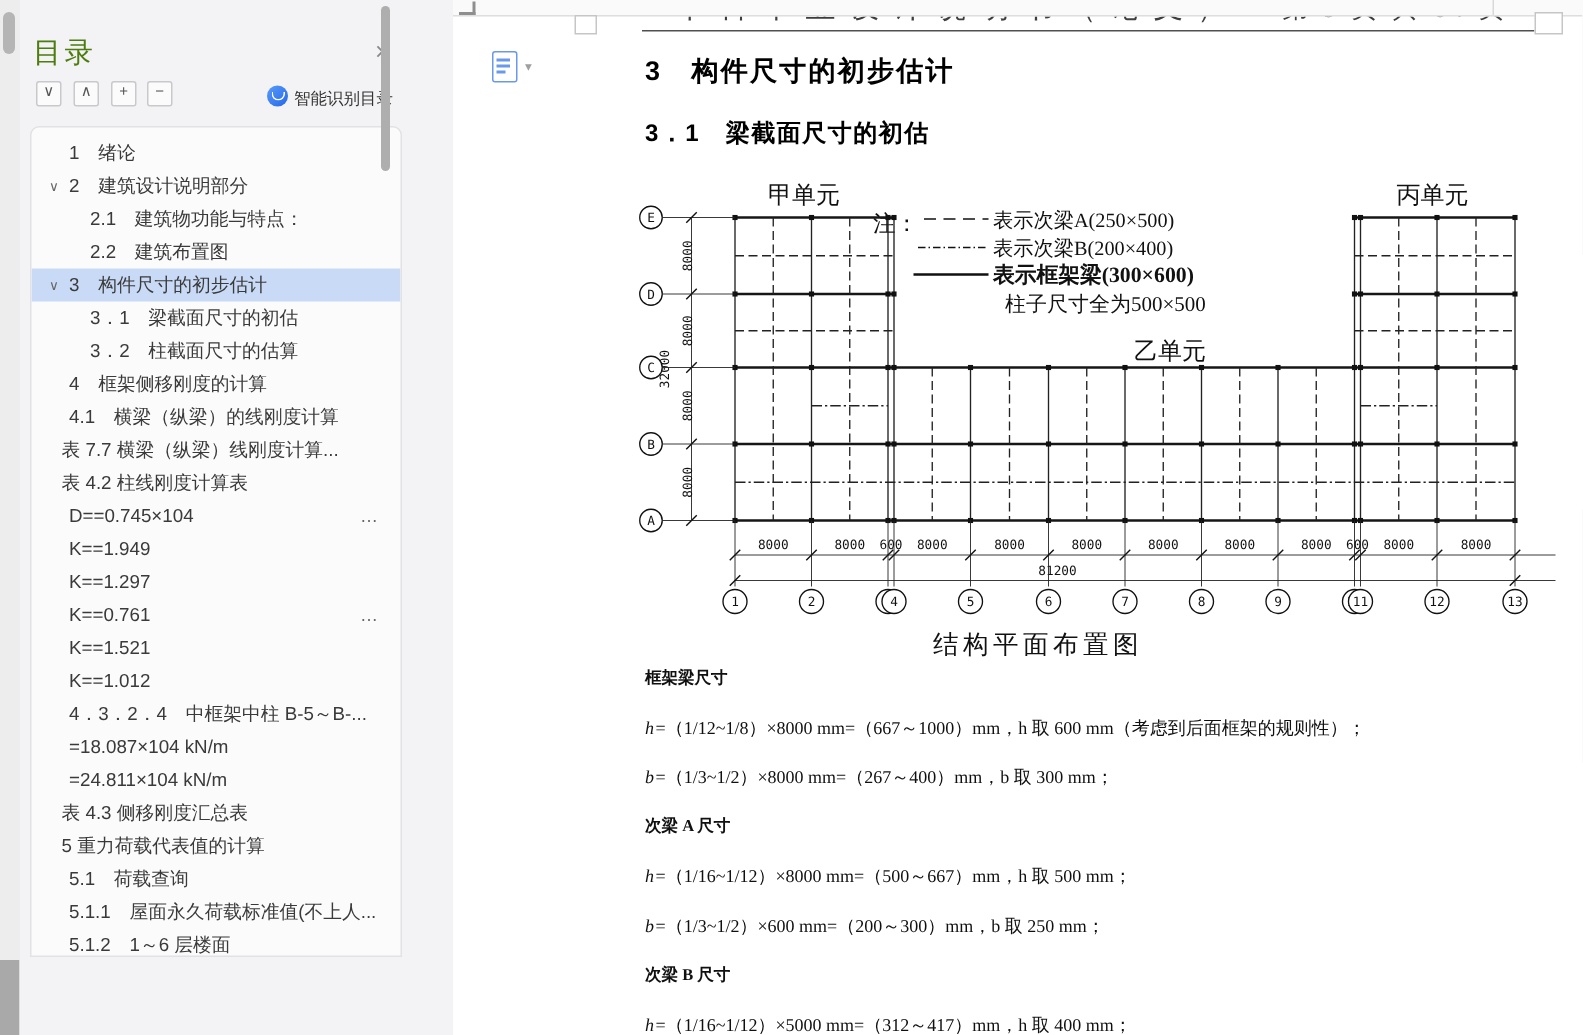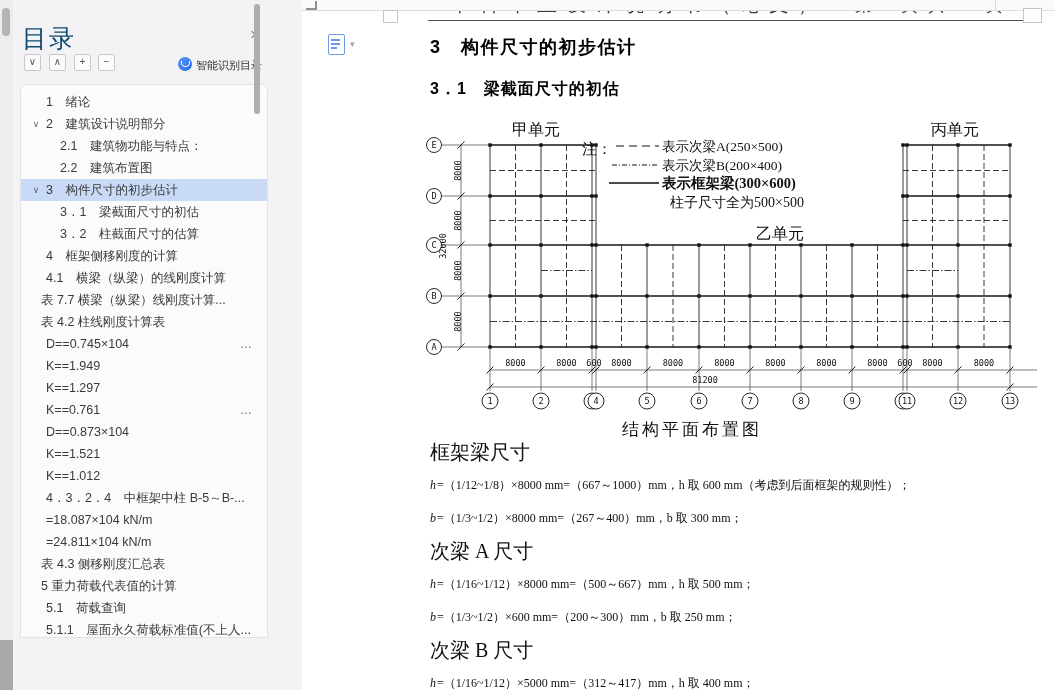--- a/index.html
+++ b/index.html
@@ -5,21 +5,21 @@
   html,body{margin:0;padding:0;}
   body{width:1055px;height:690px;position:relative;overflow:hidden;
        background:#f3f3f5;font-family:"Liberation Sans","DejaVu Sans",sans-serif;
        -webkit-font-smoothing:antialiased;}
   
   #left-strip{position:absolute;left:0;top:0;width:13px;height:690px;background:#ededee;border-right:1px solid #e2e2e4;}
   #left-strip .thumb{position:absolute;left:2px;top:8px;width:8px;height:28px;background:#b5b5b5;border-radius:4px;}
   #left-strip .bottom-block{position:absolute;left:0;top:640px;width:13px;height:50px;background:#a9a9a9;}
   
   #sidebar{position:absolute;left:13px;top:0;width:289px;height:690px;background:#f3f3f5;border-right:1px solid #e3e3e5;}
-  .sb-title{position:absolute;left:9px;top:22px;font-size:25px;color:#0c4a6e;letter-spacing:2px;}
+  .sb-title{position:absolute;left:9px;top:22px;font-size:19px;color:#4d7c0f;letter-spacing:2px;}
   .sb-close{position:absolute;left:237px;top:26px;font-size:17px;color:#8a8a8a;cursor:pointer;line-height:17px;}
   .sb-tool{position:absolute;top:54px;width:15px;height:15px;border:1px solid #c9c9cb;border-radius:2px;background:#fbfbfc;
            color:#555;font-size:10px;line-height:14px;text-align:center;cursor:pointer;}
   #tool1{left:11px}#tool2{left:36px}#tool3{left:61px}#tool4{left:85px}
   .ai-icon{position:absolute;left:165px;top:57px;width:14px;height:14px;border-radius:50%;
            background:linear-gradient(135deg,#5a9bf8,#2468e8);}
   .ai-icon::after{content:"";position:absolute;left:3px;top:4px;width:7px;height:5px;border:1.4px solid #fff;
            border-top:none;border-radius:0 0 6px 6px;}
   .ai-label{position:absolute;left:183px;top:58px;font-size:11px;color:#333;}
   #toc-list{position:absolute;left:7px;top:84px;width:248px;height:554px;background:#fbfbfc;
@@ -59,21 +59,21 @@
   .sba{stroke:#222;stroke-width:.9;stroke-dasharray:6 3;}
   .sbb{stroke:#222;stroke-width:.9;stroke-dasharray:7 2 1.5 2;}
   .dim{stroke:#222;stroke-width:.6;}
   .tick{stroke:#111;stroke-width:.9;}
   .figtxt{font-family:"Liberation Serif","DejaVu Serif",serif;fill:#111;}
   .dimtxt{font-family:"DejaVu Sans Mono",monospace;fill:#111;font-size:8.5px;}
   .bub{fill:#fff;stroke:#111;stroke-width:.9;}
   #body-text{position:absolute;left:128px;top:436px;width:625px;z-index:2;}
   .tline{height:33px;line-height:33px;white-space:nowrap;color:#101010;
          font-family:"Liberation Serif","DejaVu Serif",serif;font-size:12px;}
-  .tline.title{font-weight:normal;font-size:20px;}
+  .tline.title{font-weight:bold;font-size:11px;}
   .tline.formula i{font-family:"Liberation Serif","DejaVu Serif",serif;font-style:italic;margin-right:1px;}
 </style>
 </head>
 <body>
 
 <div id="left-strip">
   <div class="thumb"></div>
   <div class="bottom-block"></div>
 </div>
 
@@ -95,21 +95,20 @@
       <div class="toc-row lv2"><span class="t">3．1　梁截面尺寸的初估</span></div>
       <div class="toc-row lv2"><span class="t">3．2　柱截面尺寸的估算</span></div>
       <div class="toc-row lv1"><span class="t">4　框架侧移刚度的计算</span></div>
       <div class="toc-row lv1"><span class="t">4.1　横梁（纵梁）的线刚度计算</span></div>
       <div class="toc-row lv0"><span class="t">表 7.7 横梁（纵梁）线刚度计算...</span></div>
       <div class="toc-row lv0"><span class="t">表 4.2 柱线刚度计算表</span></div>
       <div class="toc-row lv1"><span class="t">D==0.745×104</span><span class="more">…</span></div>
       <div class="toc-row lv1"><span class="t">K==1.949</span></div>
       <div class="toc-row lv1"><span class="t">K==1.297</span></div>
       <div class="toc-row lv1"><span class="t">K==0.761</span><span class="more">…</span></div>
-      <div class="toc-row lv1"><span class="t">D==0.873×104</span></div>
       <div class="toc-row lv1"><span class="t">K==1.521</span></div>
       <div class="toc-row lv1"><span class="t">K==1.012</span></div>
       <div class="toc-row lv1"><span class="t">4．3．2．4　中框架中柱 B-5～B-...</span></div>
       <div class="toc-row lv1"><span class="t">=18.087×104 kN/m</span></div>
       <div class="toc-row lv1"><span class="t">=24.811×104 kN/m</span></div>
       <div class="toc-row lv0"><span class="t">表 4.3 侧移刚度汇总表</span></div>
       <div class="toc-row lv0"><span class="t">5 重力荷载代表值的计算</span></div>
       <div class="toc-row lv1"><span class="t">5.1　荷载查询</span></div>
       <div class="toc-row lv1"><span class="t">5.1.1　屋面永久荷载标准值(不上人...</span></div>
       <div class="toc-row lv1"><span class="t">5.1.2　1～6 层楼面</span></div>

